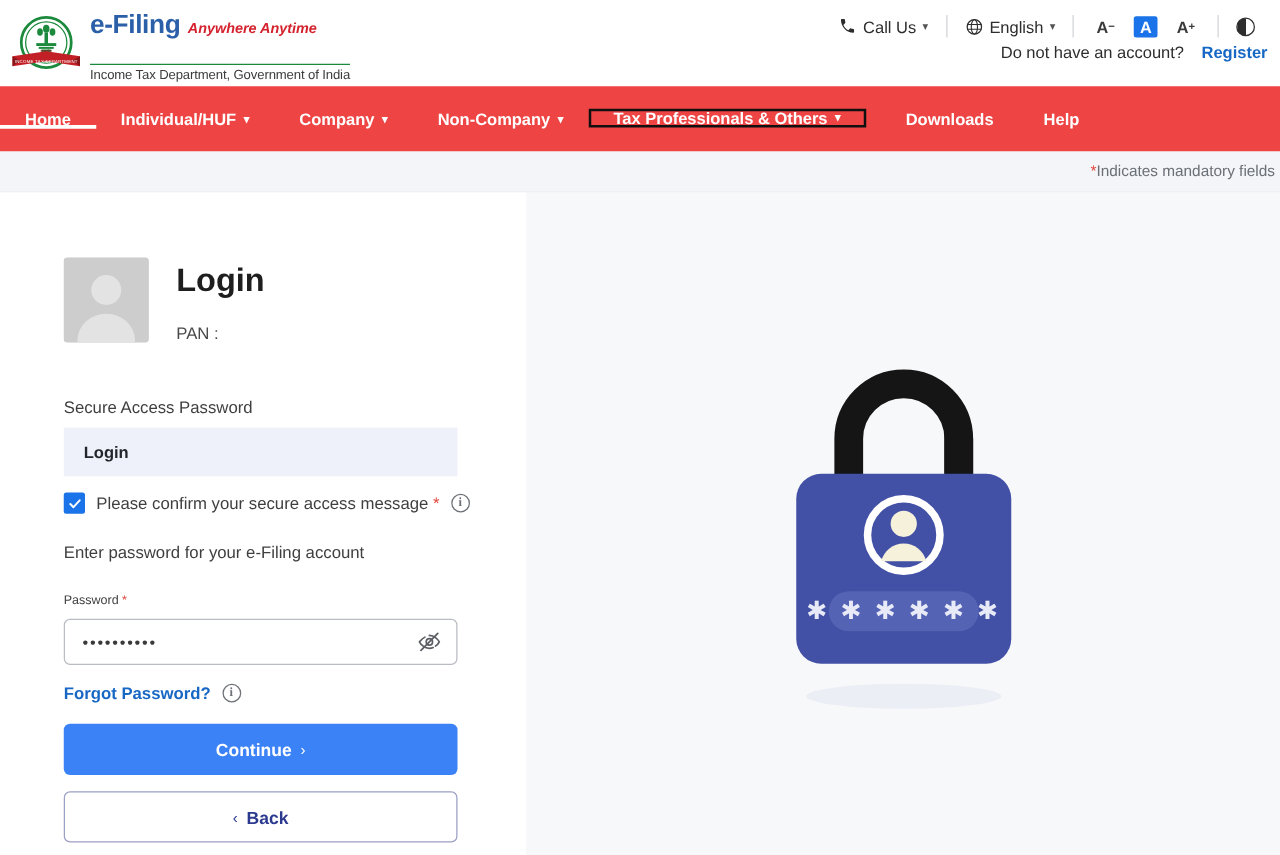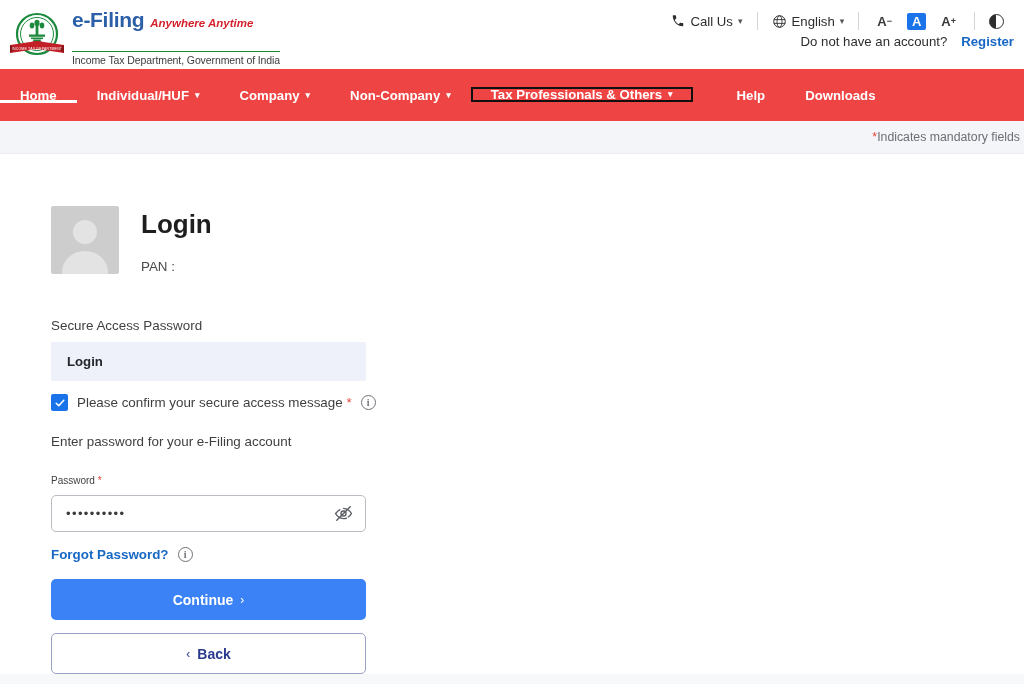--- a/index.html
+++ b/index.html
@@ -103,40 +103,39 @@
   }
   .nav-item .caret { color: #fff; font-size: 9px; }
   .nav-item.active::after {
     content: ""; position: absolute;
     left: 0; right: 0; bottom: 0; height: 3px;
     background: #ffffff;
   }
   .nav-item.focused {
     outline: 2px solid #101010;
     outline-offset: -2px;
-    margin: 8px 16px 10px 0;
+    margin: 8px 4px 10px 0;
   }
   .nav-spacer { width: 8px; }
 
   
   .mandatory-bar {
     height: 33px;
     background: #f4f5f8;
     display: flex; align-items: center; justify-content: flex-end;
     padding-right: 4px;
     font-size: 12.3px; color: #6b6f76;
     border-bottom: 1px solid #eceef2;
   }
   .req { color: #e0453b; }
 
   
   .page {
     display: flex;
     height: 530px;
-    flex-direction: column;
   }
   .left-col {
     width: 421px;
     background: #ffffff;
     padding: 52px 0 0 51px;
   }
   .right-col {
     flex: 1;
     background: #f7f8fa;
     display: flex; align-items: center; justify-content: center;
@@ -340,24 +339,24 @@
   <div class="nav-item">
     <span>Non-Company</span>
     <span class="caret">▾</span>
   </div>
   <div class="nav-item focused">
     <span>Tax Professionals &amp; Others</span>
     <span class="caret">▾</span>
   </div>
   <div class="nav-spacer"></div>
   <div class="nav-item">
+    <span>Downloads</span>
+  </div>
+  <div class="nav-item">
     <span>Help</span>
-  </div>
-  <div class="nav-item">
-    <span>Downloads</span>
   </div>
 </div>
 
 <div class="mandatory-bar">
   <span class="req">*</span>
     <span> Indicates mandatory fields</span>
 </div>
 
 <div class="page">
 

